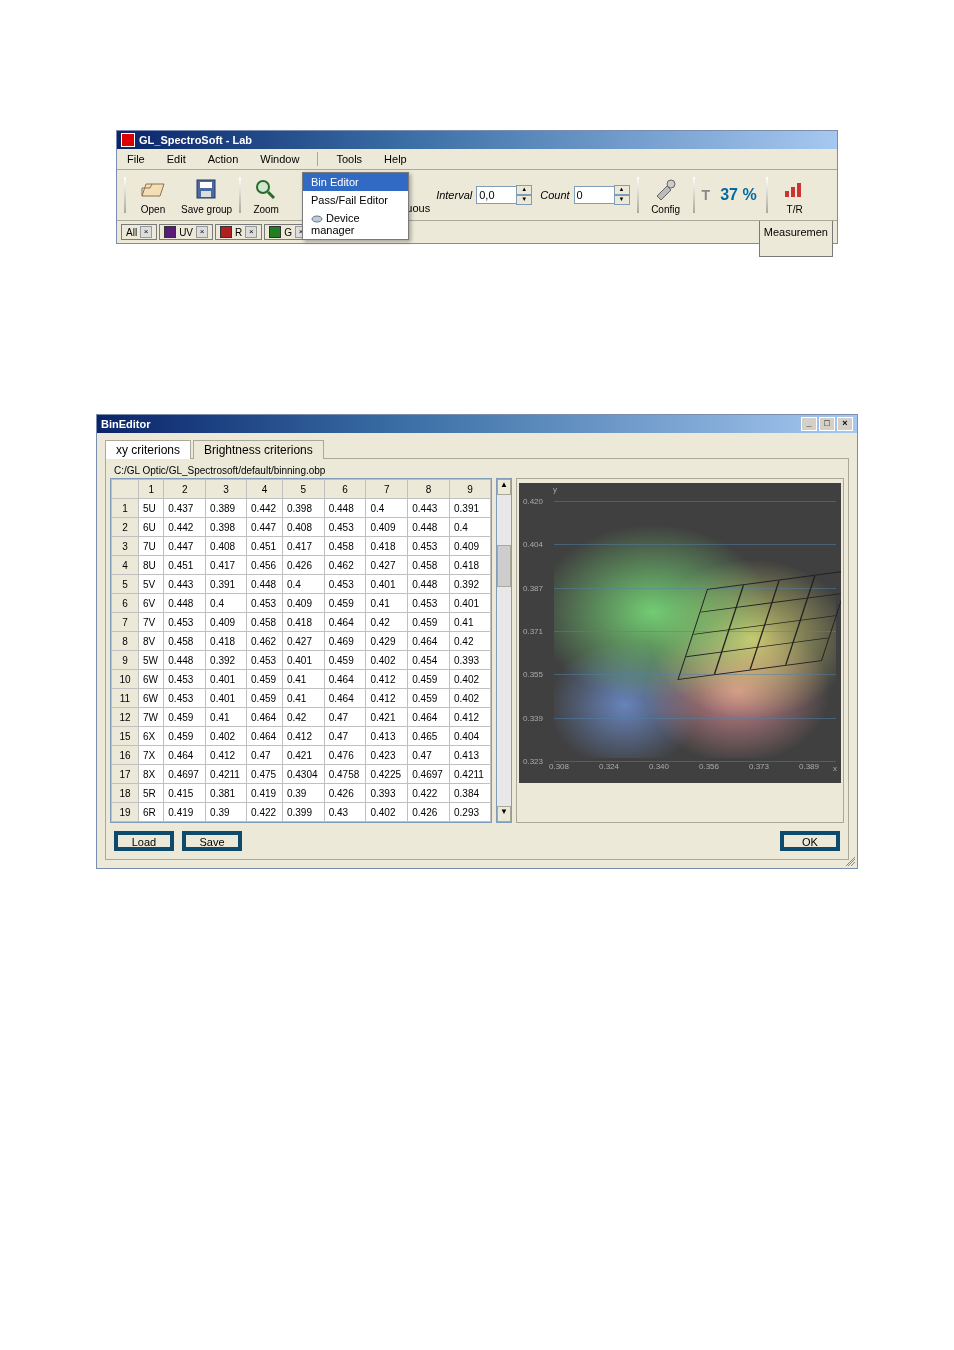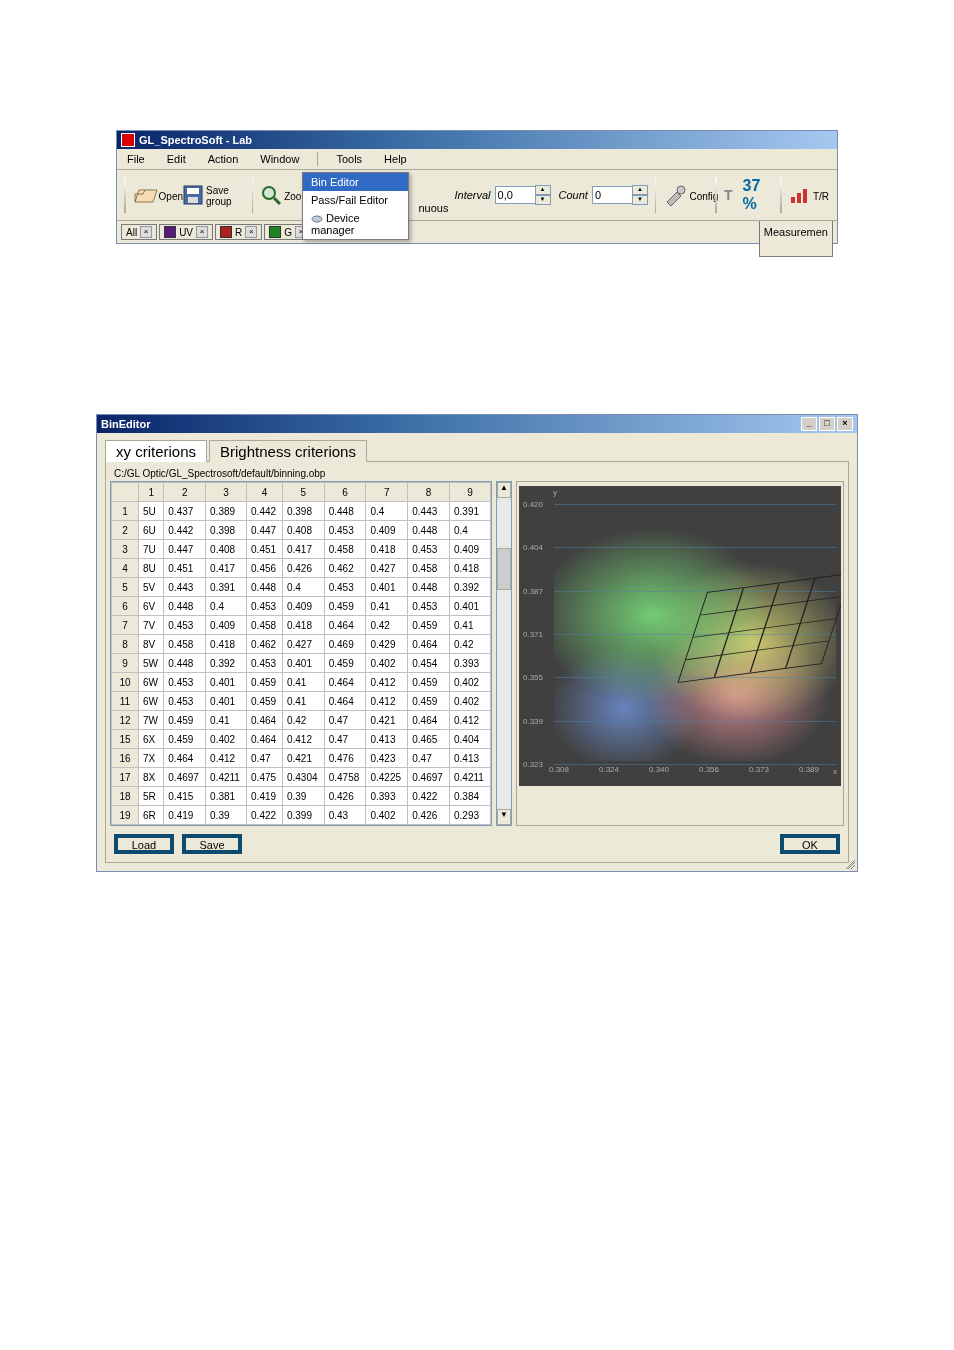--- a/index.html
+++ b/index.html
@@ -54,21 +54,21 @@
     display: flex;
     align-items: center;
     background: #ece9d8;
     border-bottom: 1px solid #aca899;
     padding: 2px 4px;
     height: 46px;
     position: relative;
   }
   .tool-btn {
     display: flex;
-    flex-direction: row;
+    flex-direction: column;
     align-items: center;
     margin: 0 4px;
     min-width: 40px;
   }
   .tool-btn .icon {
     width: 28px; height: 26px;
     display: flex; align-items: center; justify-content: center;
   }
   .tool-btn .label {
     font-size: 10px;
@@ -207,21 +207,21 @@
   .inner-tabs {
     display: flex;
     margin: 6px 8px 0 8px;
   }
   .inner-tab {
     border: 1px solid #aca899;
     border-bottom: none;
     padding: 2px 10px;
     background: #ece9d8;
     margin-right: 2px;
-    font-size: 15px;
+    font-size: 12px;
     position: relative;
     top: 1px;
   }
   .inner-tab.active {
     background: #fff;
     z-index: 2;
   }
   .inner-panel {
     margin: 0 8px 8px 8px;
     border: 1px solid #aca899;

